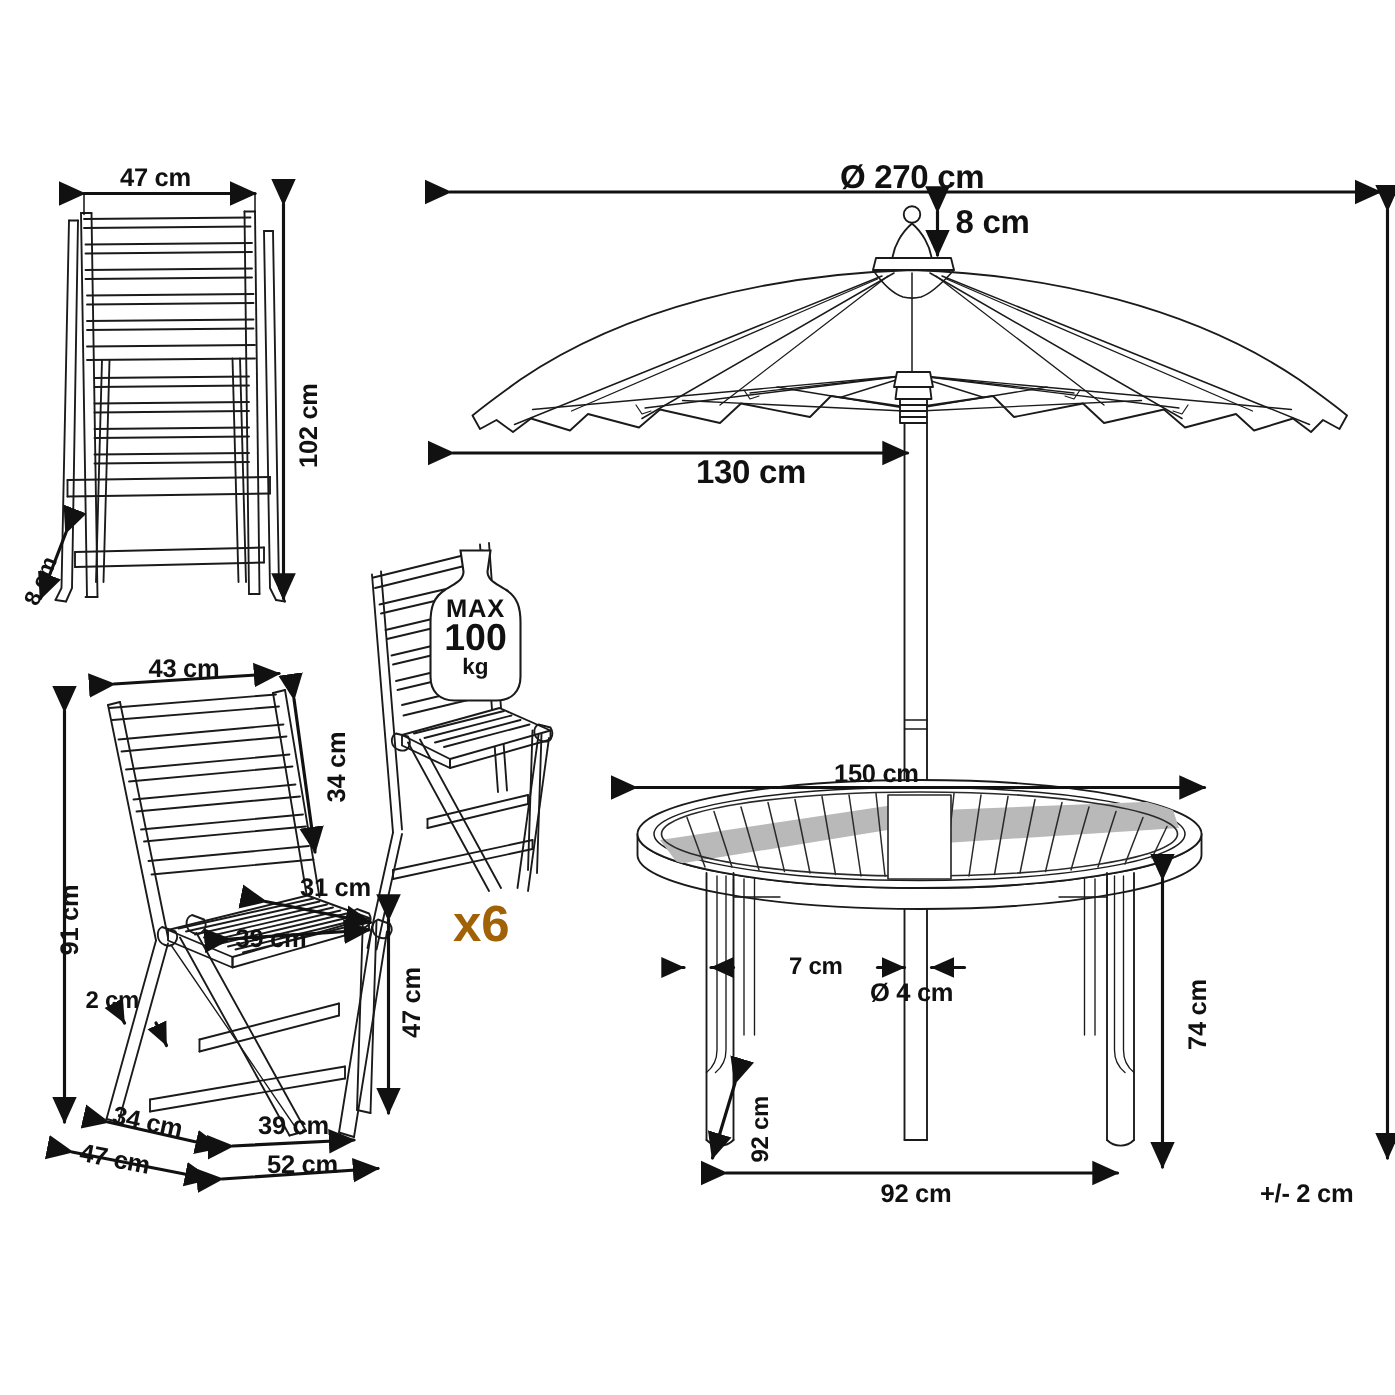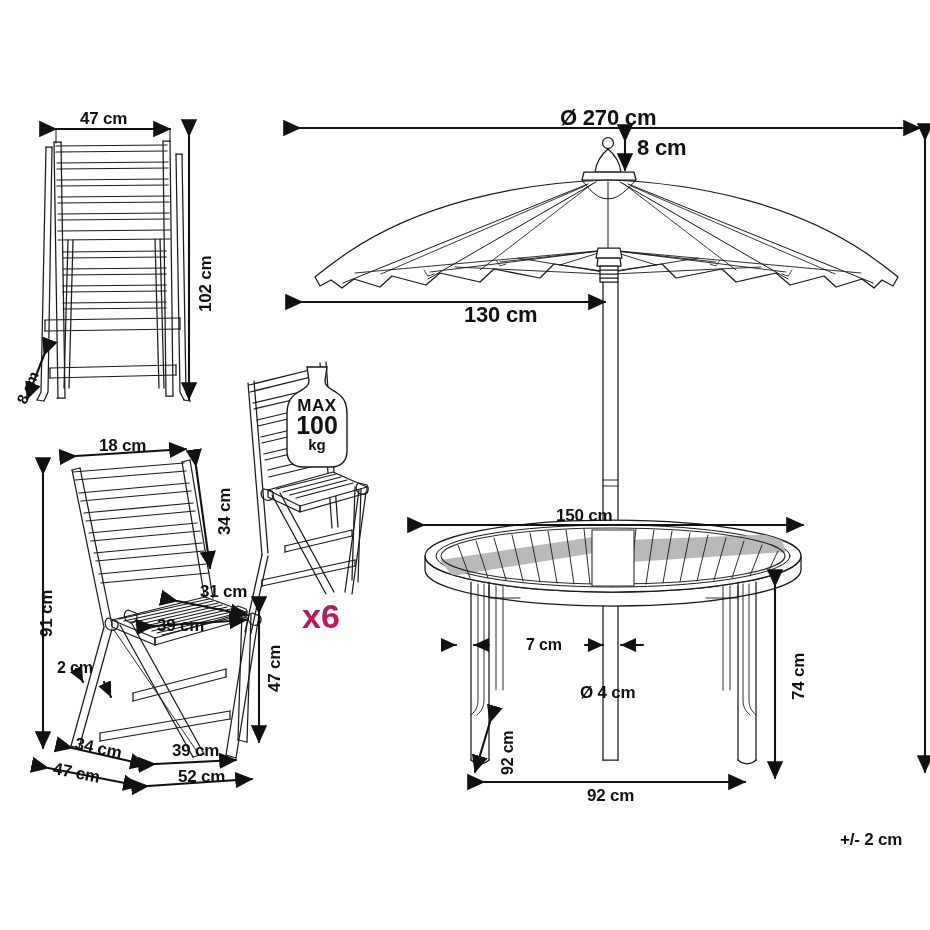--- a/index.html
+++ b/index.html
@@ -20,21 +20,21 @@
     line-height:1;
   }
   .sz18{font-size:22px;}
   .sz17{font-size:17px;}
   .sz16{font-size:16px;}
   .sz15{font-size:15px;}
   .rot90{transform:rotate(-90deg);transform-origin:left top;}
   .x6{
     position:absolute;
     font-family:"Liberation Sans", sans-serif;
-    font-weight:bold;font-size:34px;color:#be185d;
+    font-weight:bold;font-size:34px;color:#a16207;
   }
   .maxbadge{
     position:absolute;
     text-align:center;
     color:#111;
     font-family:"Liberation Sans", sans-serif;
     font-weight:bold;
     line-height:1;
   }
   .maxbadge .m1{font-size:17px;display:block;letter-spacing:0.5px;}
@@ -447,21 +447,21 @@
 
         <path d="M484,782 L745,782" marker-start="url(#ah)" marker-end="url(#ah)"></path>
       </g>
     </g>
   </svg>
 
   <div class="dimlabel sz17" style="left:80px;top:110px;">47 cm</div>
   <div class="dimlabel sz17 rot90" style="left:197px;top:312px;">102 cm</div>
   <div class="dimlabel sz15" style="left:14px;top:400px;transform:rotate(-67deg);transform-origin:left top;">8 cm</div>
 
-  <div class="dimlabel sz17" style="left:99px;top:437px;">18 cm</div>
+  <div class="dimlabel sz17" style="left:99px;top:437px;">43 cm</div>
   <div class="dimlabel sz17 rot90" style="left:216px;top:535px;">34 cm</div>
   <div class="dimlabel sz17 rot90" style="left:38px;top:637px;">91 cm</div>
   <div class="dimlabel sz17" style="left:200px;top:583px;">31 cm</div>
   <div class="dimlabel sz17" style="left:157px;top:617px;">39 cm</div>
   <div class="dimlabel sz17 rot90" style="left:266px;top:692px;">47 cm</div>
   <div class="dimlabel sz16" style="left:57px;top:660px;">2 cm</div>
   <div class="dimlabel sz17" style="left:77px;top:735px;transform:rotate(12deg);transform-origin:left top;">34 cm</div>
   <div class="dimlabel sz17" style="left:172px;top:742px;">39 cm</div>
   <div class="dimlabel sz17" style="left:55px;top:760px;transform:rotate(11deg);transform-origin:left top;">47 cm</div>
   <div class="dimlabel sz17" style="left:178px;top:768px;">52 cm</div>
@@ -479,19 +479,19 @@
     <span class="m3">kg</span>
   </div>
 
   <div class="dimlabel sz18" style="left:560px;top:107px;">Ø 270 cm</div>
   <div class="dimlabel sz18" style="left:436px;top:304px;margin-left:28px;">130 cm</div>
   <div class="dimlabel sz18" style="left:637px;top:137px;">8 cm</div>
 
   <div class="dimlabel sz17" style="left:556px;top:507px;">150 cm</div>
   <div class="dimlabel sz17 rot90" style="left:790px;top:700px;">74 cm</div>
   <div class="dimlabel sz16" style="left:490px;top:637px;padding-left:36px;">7 cm</div>
-  <div class="dimlabel sz17" style="left:580px;top:653px;margin-top:31px;">Ø 4 cm</div>
+  <div class="dimlabel sz17" style="left:580px;top:653px;">Ø 4 cm</div>
   <div class="dimlabel sz16 rot90" style="left:500px;top:775px;">92 cm</div>
   <div class="dimlabel sz17" style="left:587px;top:787px;">92 cm</div>
 
-  <div class="dimlabel sz17" style="left:840px;top:787px;margin-top:44px;">+/- 2 cm</div>
+  <div class="dimlabel sz17" style="left:840px;top:787px;">+/- 2 cm</div>
 
 </div>
 
 </body></html>

